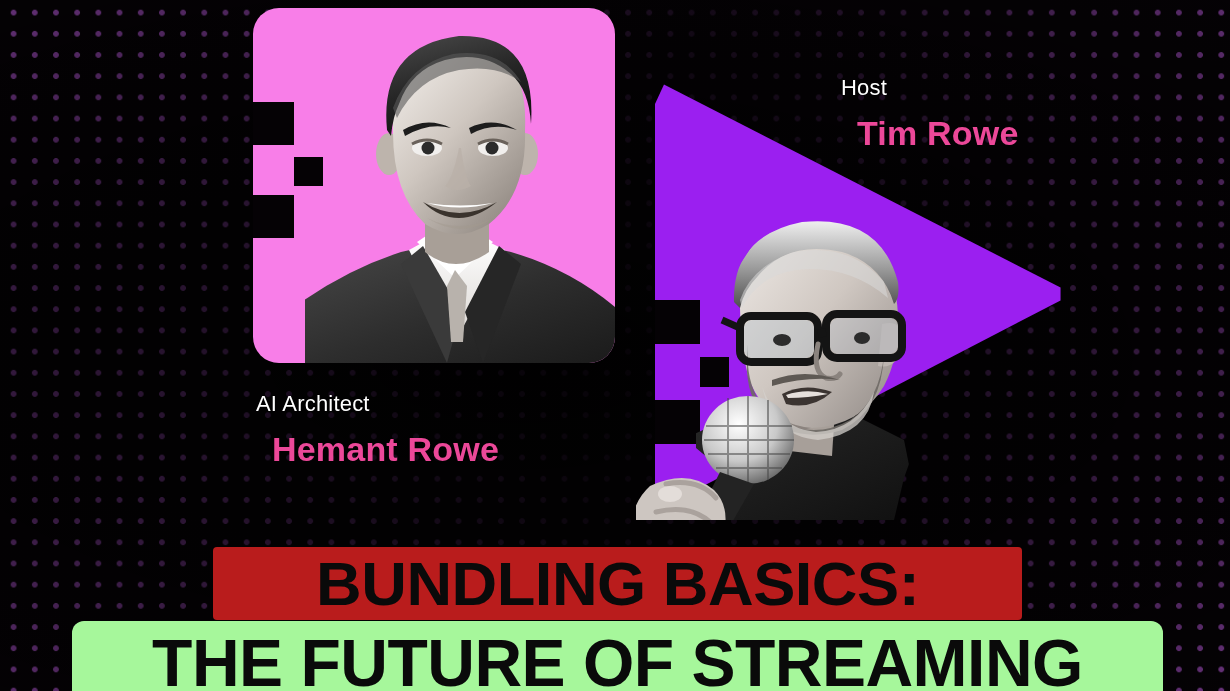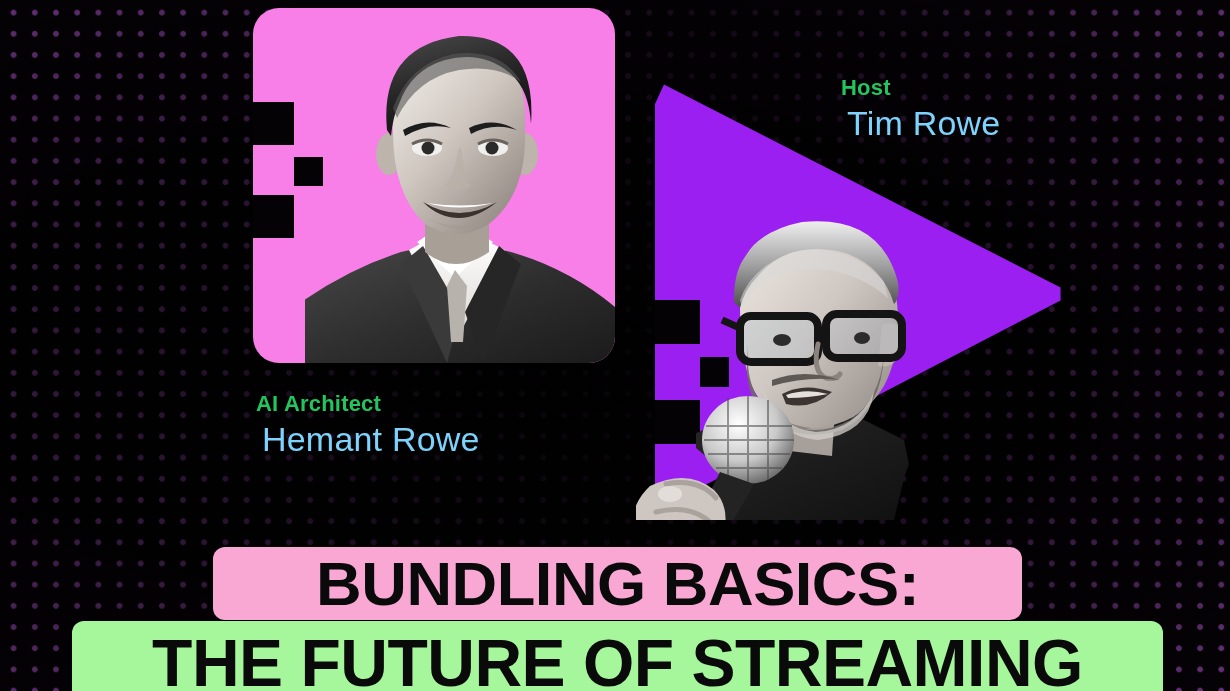--- a/index.html
+++ b/index.html
@@ -104,44 +104,44 @@
   #card-notch-b { left: 41px; top: 149px; width: 29px; height: 29px; }
   #card-notch-c { left: 0px;  top: 187px; width: 41px; height: 43px; }
 
   
   .name-block { position: absolute; }
   #guest-name-block { left: 256px; top: 392px; text-align: left; }
   #host-name-block  { left: 841px; top: 76px;  text-align: left; }
 
   .role {
     font-size: 22px;
-    font-weight: bold;
-    color: #22c55e;
+    font-weight: normal;
+    color: #ffffff;
     letter-spacing: 0.2px;
     line-height: 1.05;
     margin: 0 0 3px 0;
   }
   .person {
     font-size: 34px;
-    font-weight: normal;
-    color: #7dd3fc;
+    font-weight: bold;
+    color: #ec4899;
     letter-spacing: 0.2px;
     line-height: 1.1;
-    margin: 6px;
+    margin: 16px;
   }
 
   
   #title-band-top {
     position: absolute;
     left: 213px;
     top: 547px;
     width: 809px;
     height: 73px;
-    background: #f9a8d4;
-    border-radius: 12px;
+    background: #b91c1c;
+    border-radius: 4px;
     display: flex;
     align-items: center;
     justify-content: center;
     z-index: 6;
   }
   #title-band-bottom {
     position: absolute;
     left: 72px;
     top: 621px;
     width: 1091px;

